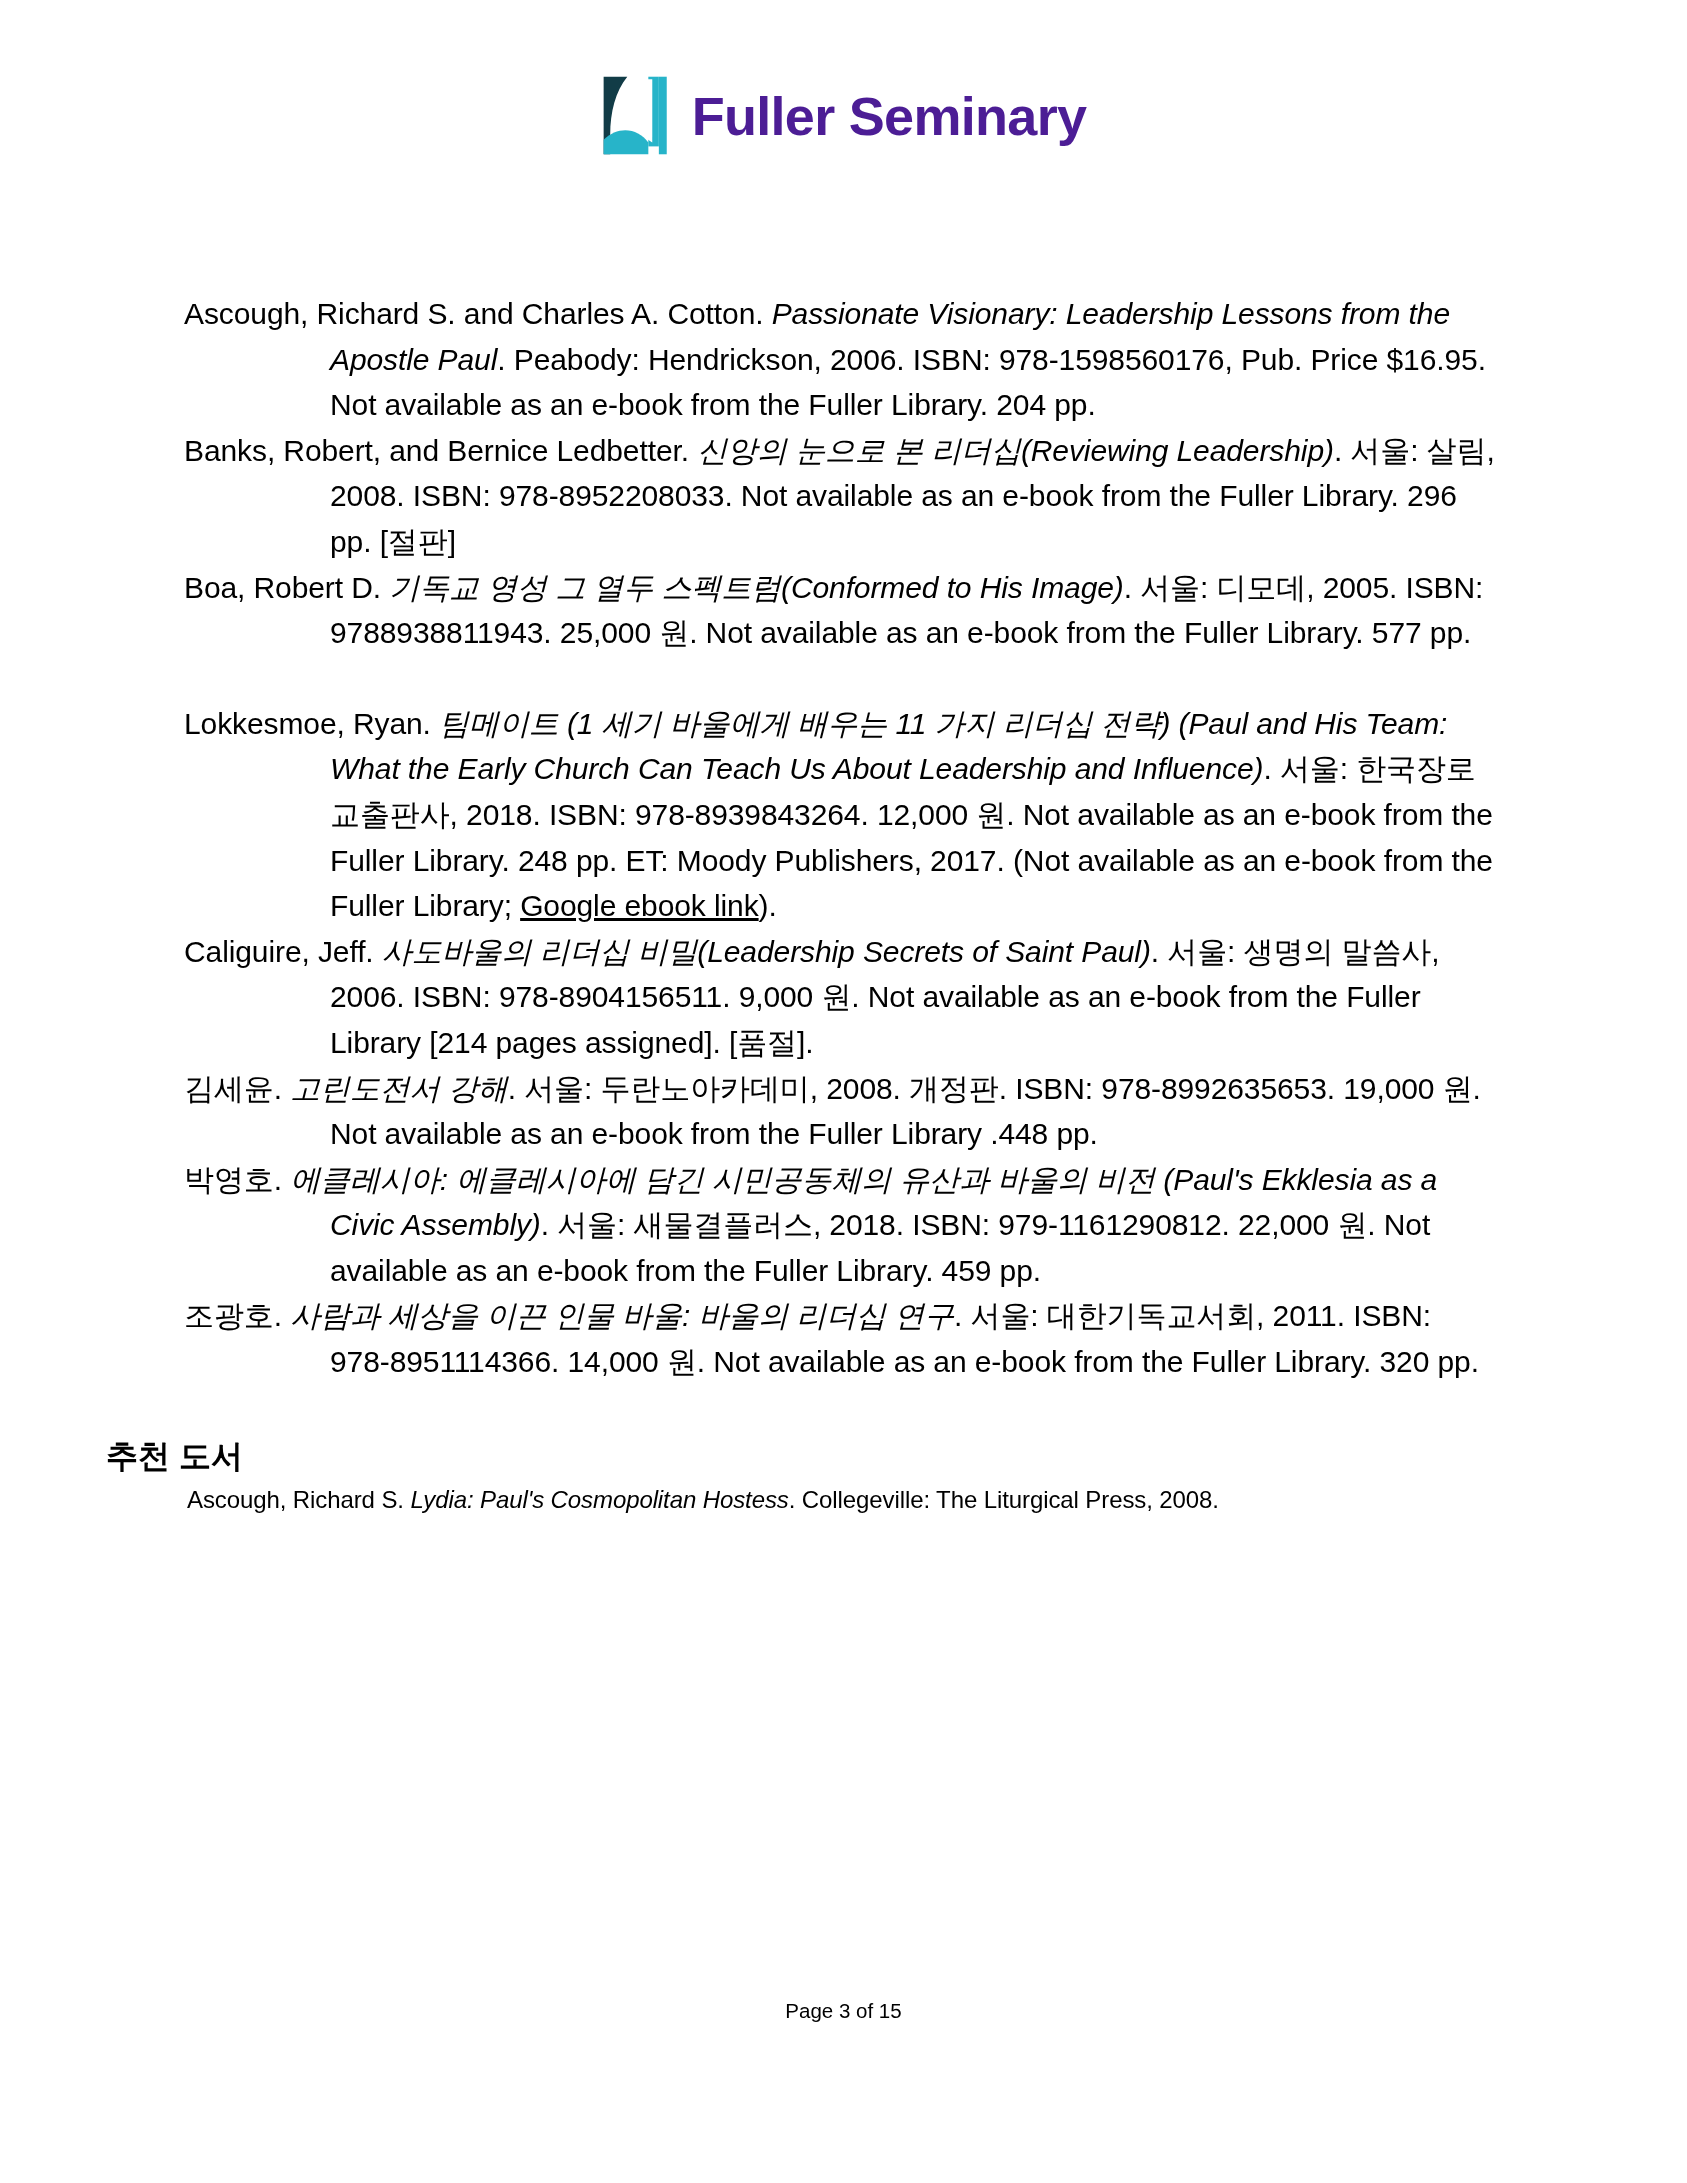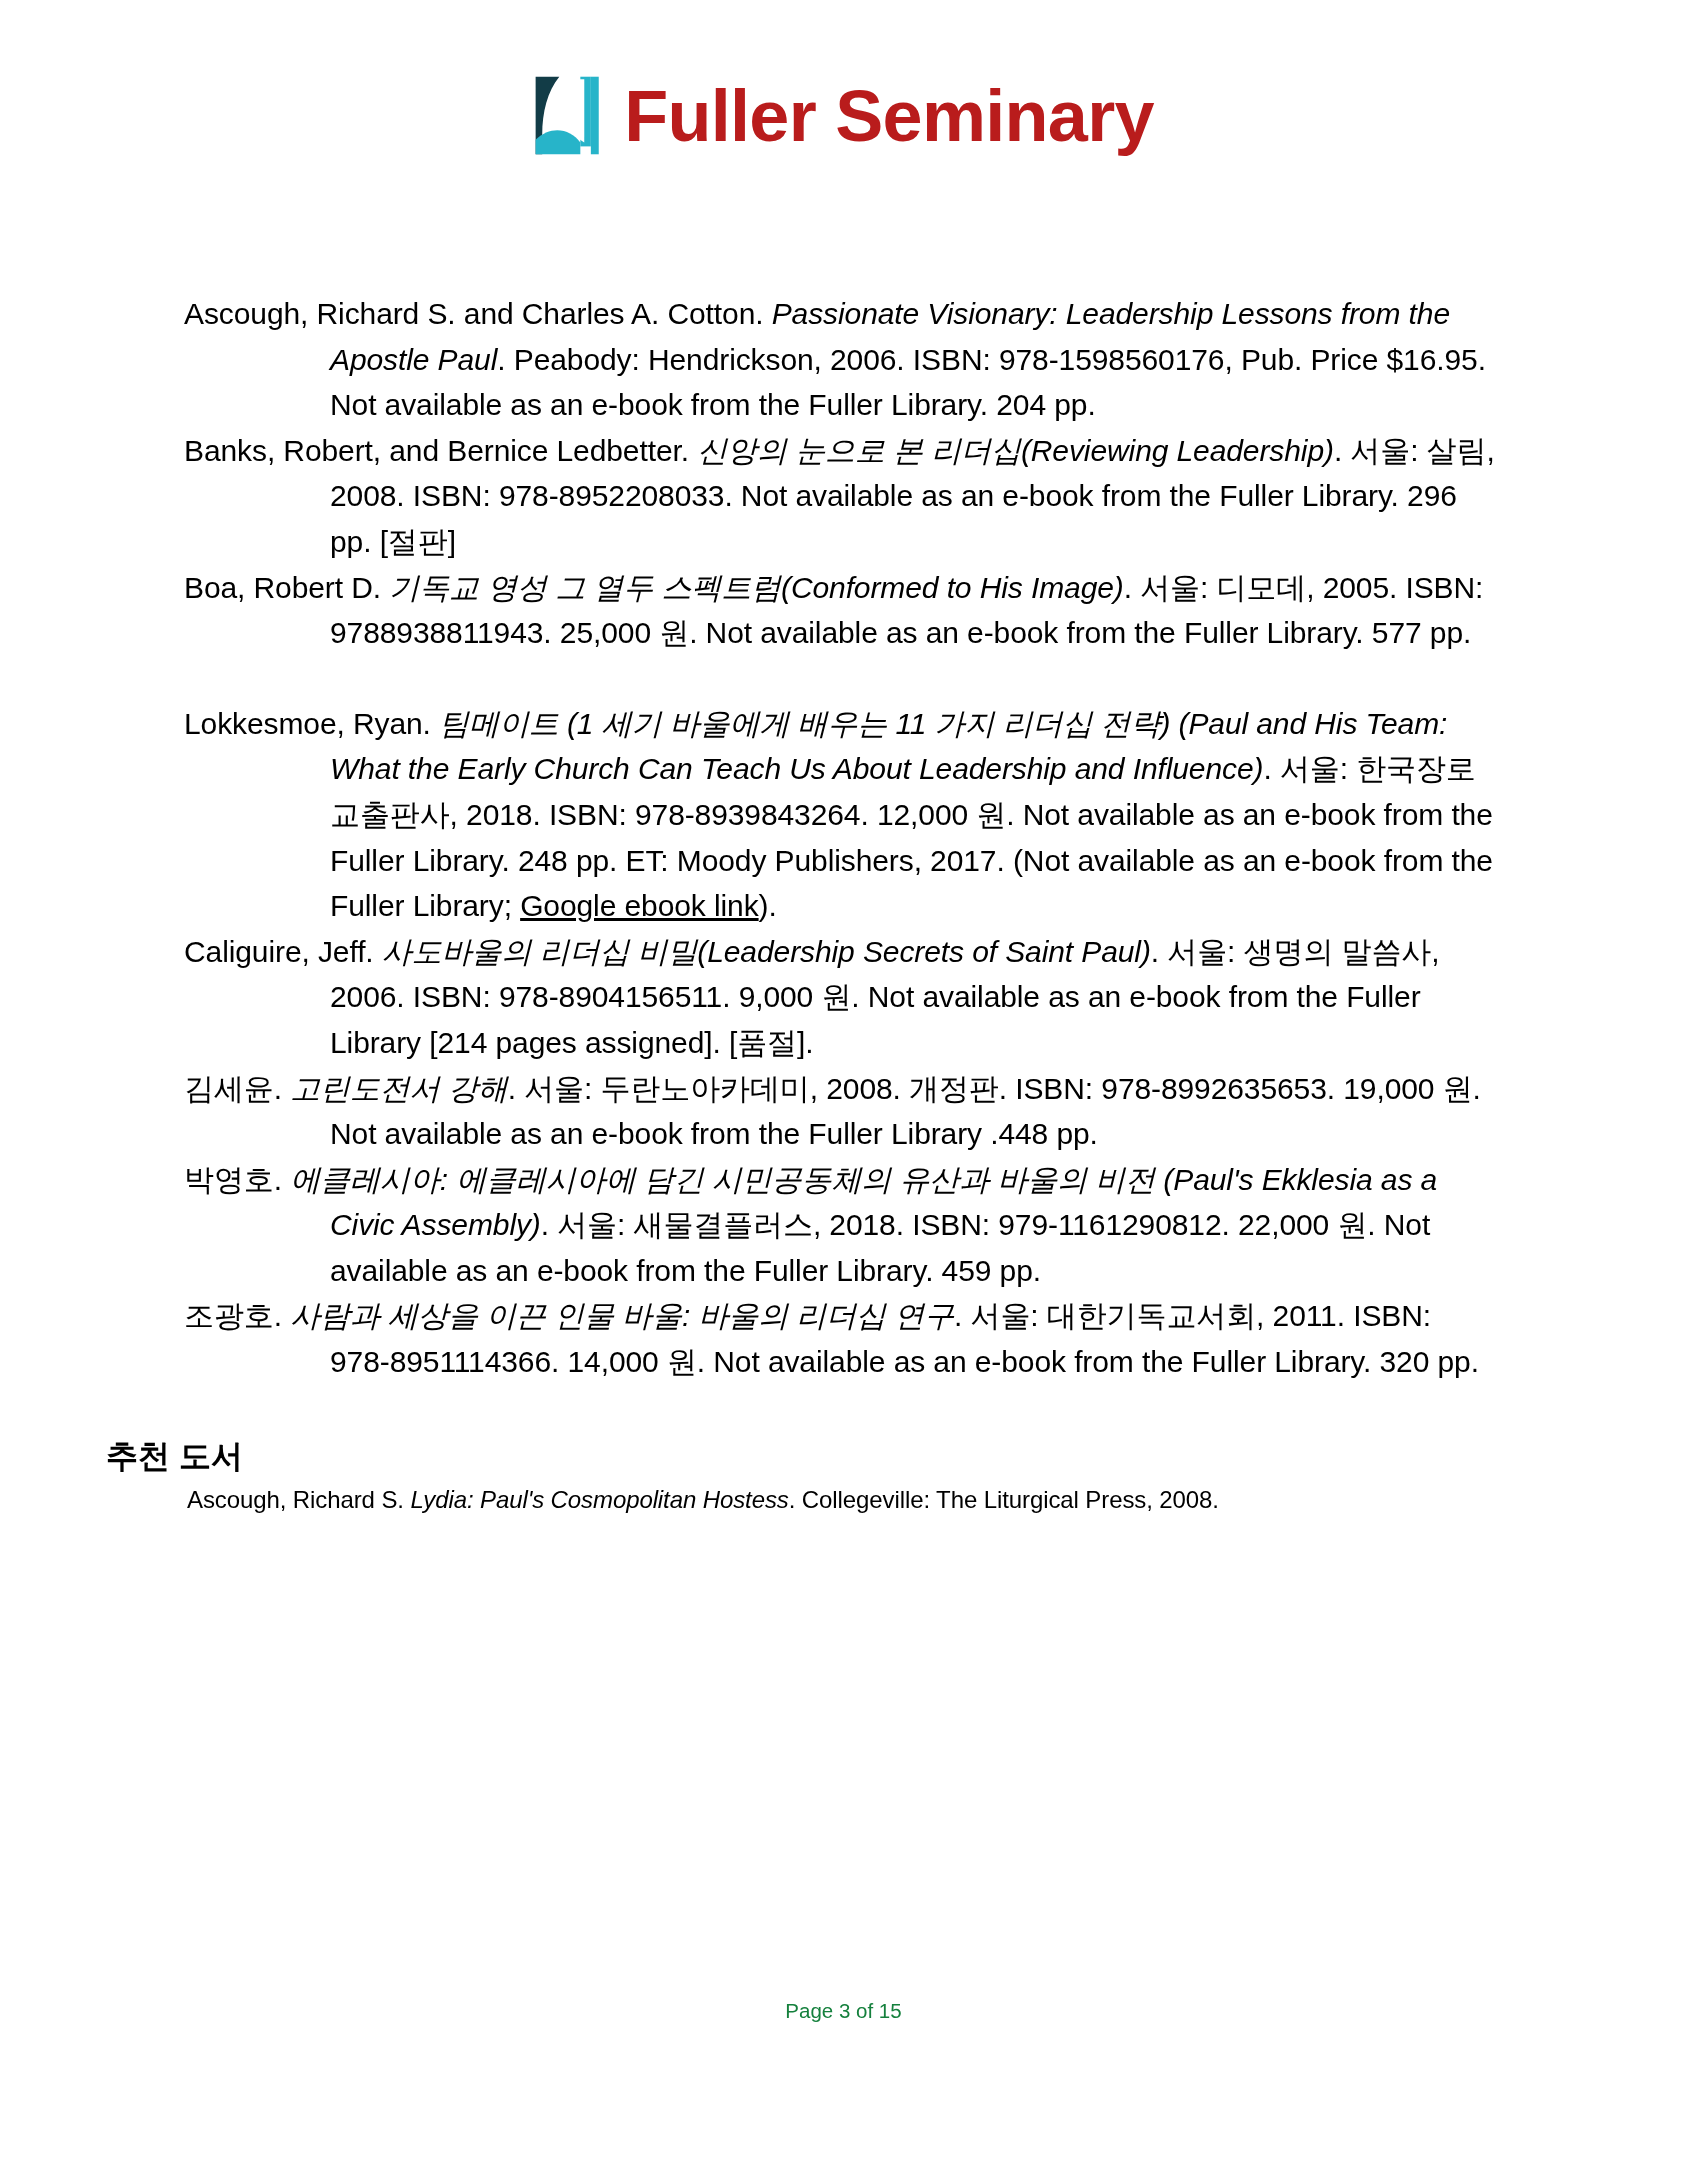--- a/index.html
+++ b/index.html
@@ -32,25 +32,25 @@
     gap: 20px;
   }
   .logo-mark {
     width: 71px;
     height: 83px;
     display: block;
     flex: 0 0 auto;
   }
   .logo-wordmark {
     font-family: "Liberation Sans", "DejaVu Sans", sans-serif;
-    font-size: 72px;
+    font-size: 54px;
     font-weight: 700;
     line-height: 1;
     letter-spacing: -0.7px;
-    color: #b91c1c;
+    color: #4c1d95;
     white-space: nowrap;
   }
 
   
   .content {
     position: absolute;
     top: 291px;
     left: 184px;
     width: 1323px;
   }
@@ -94,21 +94,21 @@
   }
 
   
   .footer {
     position: absolute;
     left: 0;
     top: 1999px;
     width: 1687px;
     text-align: center;
     font-size: 20.5px;
-    color: #15803d;
+    color: #000000;
   }
 </style>
 </head>
 <body>
 
 <div class="page">
 
   <div class="logo-block">
     <svg class="logo-mark" viewBox="0 0 108 126" aria-hidden="true">
 

